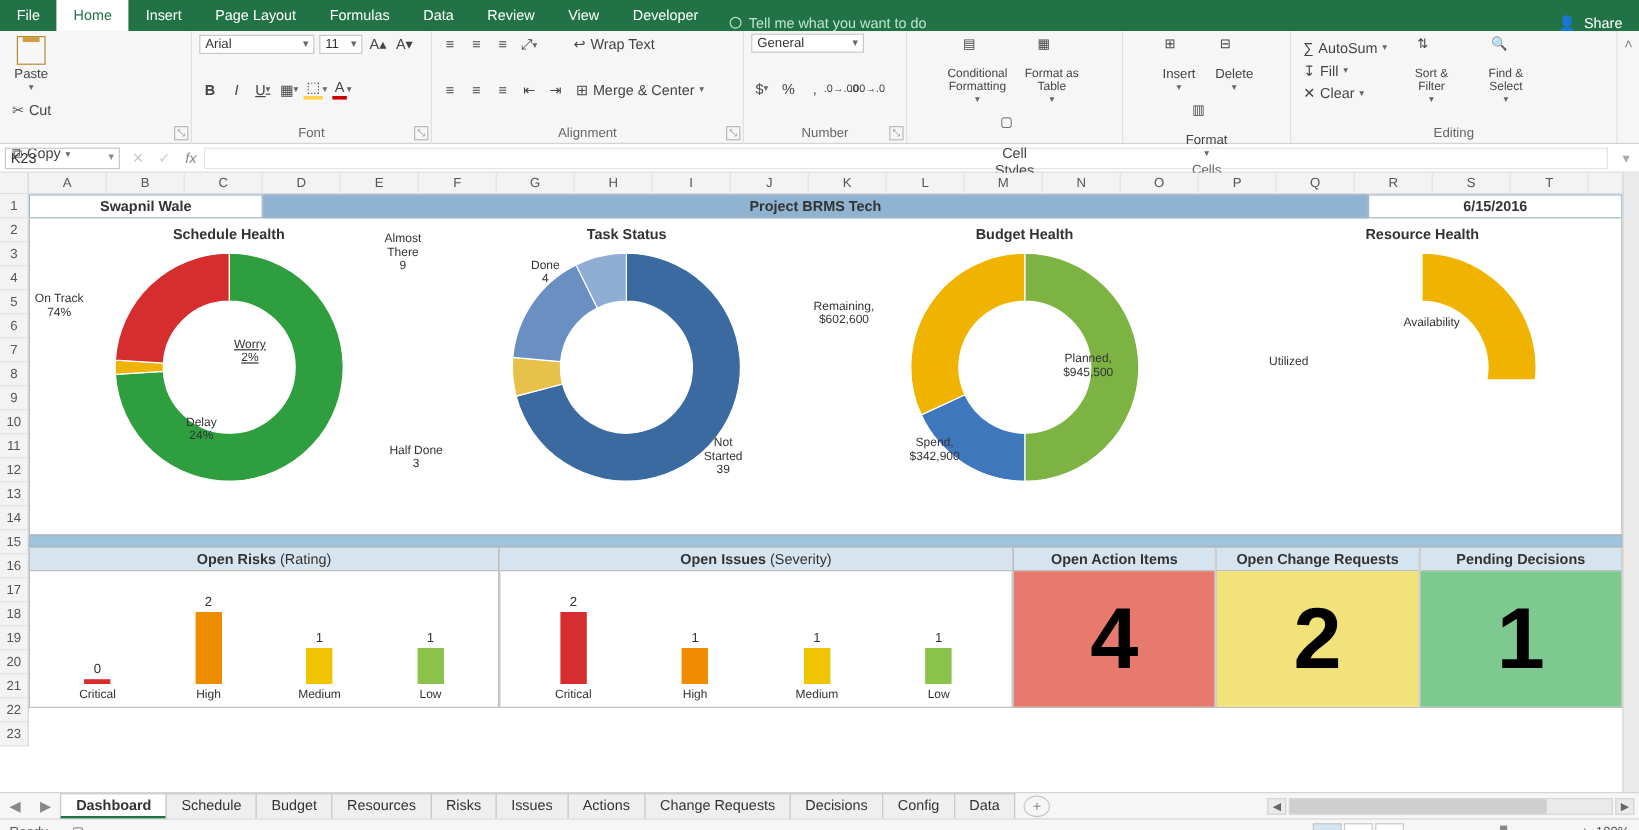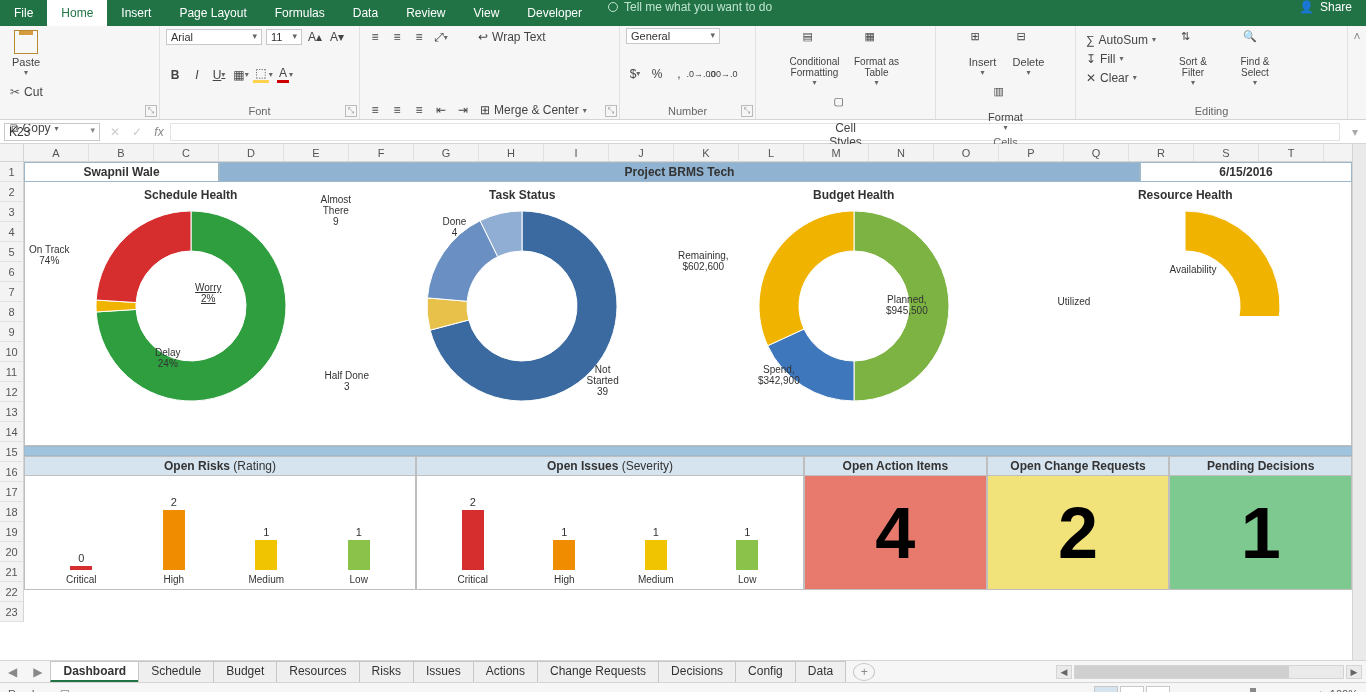--- a/index.html
+++ b/index.html
@@ -1,19 +1,19 @@
 <!DOCTYPE html>
 <html><head>
 <meta charset="utf-8">
 <style>
 * { box-sizing: border-box; margin: 0; padding: 0; font-family: "Segoe UI", Arial, sans-serif; }
 body { background: #fff; font-size: 12px; color: #333; overflow: hidden; }
 
 
-.ribbon-tabs { background: #217346; height: 26px; display: flex; align-items: flex-start; color: #fff; }
+.ribbon-tabs { background: #217346; height: 26px; display: flex; align-items: flex-end; color: #fff; }
 .ribbon-tabs .tab { padding: 0 14px; height: 26px; line-height: 26px; font-size: 12px; cursor: pointer; }
 .ribbon-tabs .tab.active { background: #fff; color: #217346; }
 .ribbon-tabs .tell-me { display: flex; align-items: center; gap: 6px; margin-left: 12px; color: #bfe3cf; font-size: 12px; }
 .ribbon-tabs .bulb { width: 10px; height: 10px; border-radius: 50%; border: 1px solid #bfe3cf; }
 .ribbon-tabs .share { margin-left: auto; padding: 0 14px; display: flex; align-items: center; gap: 6px; }
 
 
 .ribbon { background: #f6f6f6; border-bottom: 1px solid #d4d4d4; height: 94px; display: flex; }
 .group { border-right: 1px solid #e1e1e1; display: flex; flex-direction: column; justify-content: space-between; padding: 2px 6px 0 6px; position: relative; }
 .group-row { display: flex; align-items: center; gap: 4px; flex-wrap: wrap; }
@@ -58,21 +58,21 @@
 .donut { width: 200px; height: 200px; }
 .lbl { position: absolute; font-size: 10px; color: #333; text-align: center; line-height: 1.1; }
 
 
 .sep { height: 10px; background: #a0c4de; border: 1px solid #9fb8c9; }
 
 
 .summary-row { display: flex; height: 134px; }
 .summ-left { border: 1px solid #bfbfbf; display: flex; flex-direction: column; }
 .summ-left.risks { width: 392px; }
-.summ-left.issues { width: 388px; }
+.summ-left.issues { width: 428px; }
 .summ-hdr { background: #d6e4ef; border-bottom: 1px solid #bfbfbf; text-align: center; font-size: 12px; padding: 2px 0; }
 .summ-hdr b { font-weight: bold; }
 .mini-chart { flex: 1; display: flex; align-items: flex-end; justify-content: space-around; padding: 6px 10px 4px; position: relative; }
 .mini-chart .barwrap { display: flex; flex-direction: column; align-items: center; width: 60px; }
 .mini-chart .val { font-size: 11px; margin-bottom: 2px; }
 .mini-chart .bar { width: 22px; }
 .mini-chart .cat { font-size: 10px; margin-top: 4px; }
 .tile { flex: 1; display: flex; flex-direction: column; border: 1px solid #bfbfbf; }
 .tile-hdr { background: #d6e4ef; border-bottom: 1px solid #bfbfbf; text-align: center; font-weight: bold; font-size: 12px; padding: 2px 0; }
 .tile-body { flex: 1; display: flex; align-items: center; justify-content: center; font-size: 72px; font-weight: 900; color: #000; }
@@ -200,20 +200,21 @@
       <button class="mini">≡</button>
       <button class="mini">≡</button>
       <button class="mini">⇤</button>
       <button class="mini">⇥</button>
       <div class="btn">
           <span>⊞</span>
           <span>Merge &amp; Center</span>
           <span class="caret"> ▾</span>
         </div>
     </div>
+    <div class="group-label">Alignment</div>
     <div class="dlg-launcher">⤡</div>
   </div>
 
   <div class="group" style="width:136px">
     <div class="group-row">
         <div class="sel" style="width:94px"><span>General</span></div>
       </div>
     <div class="group-row">
       <button class="mini">$<span class="caret">▾</span></button>
       <button class="mini">%</button>

